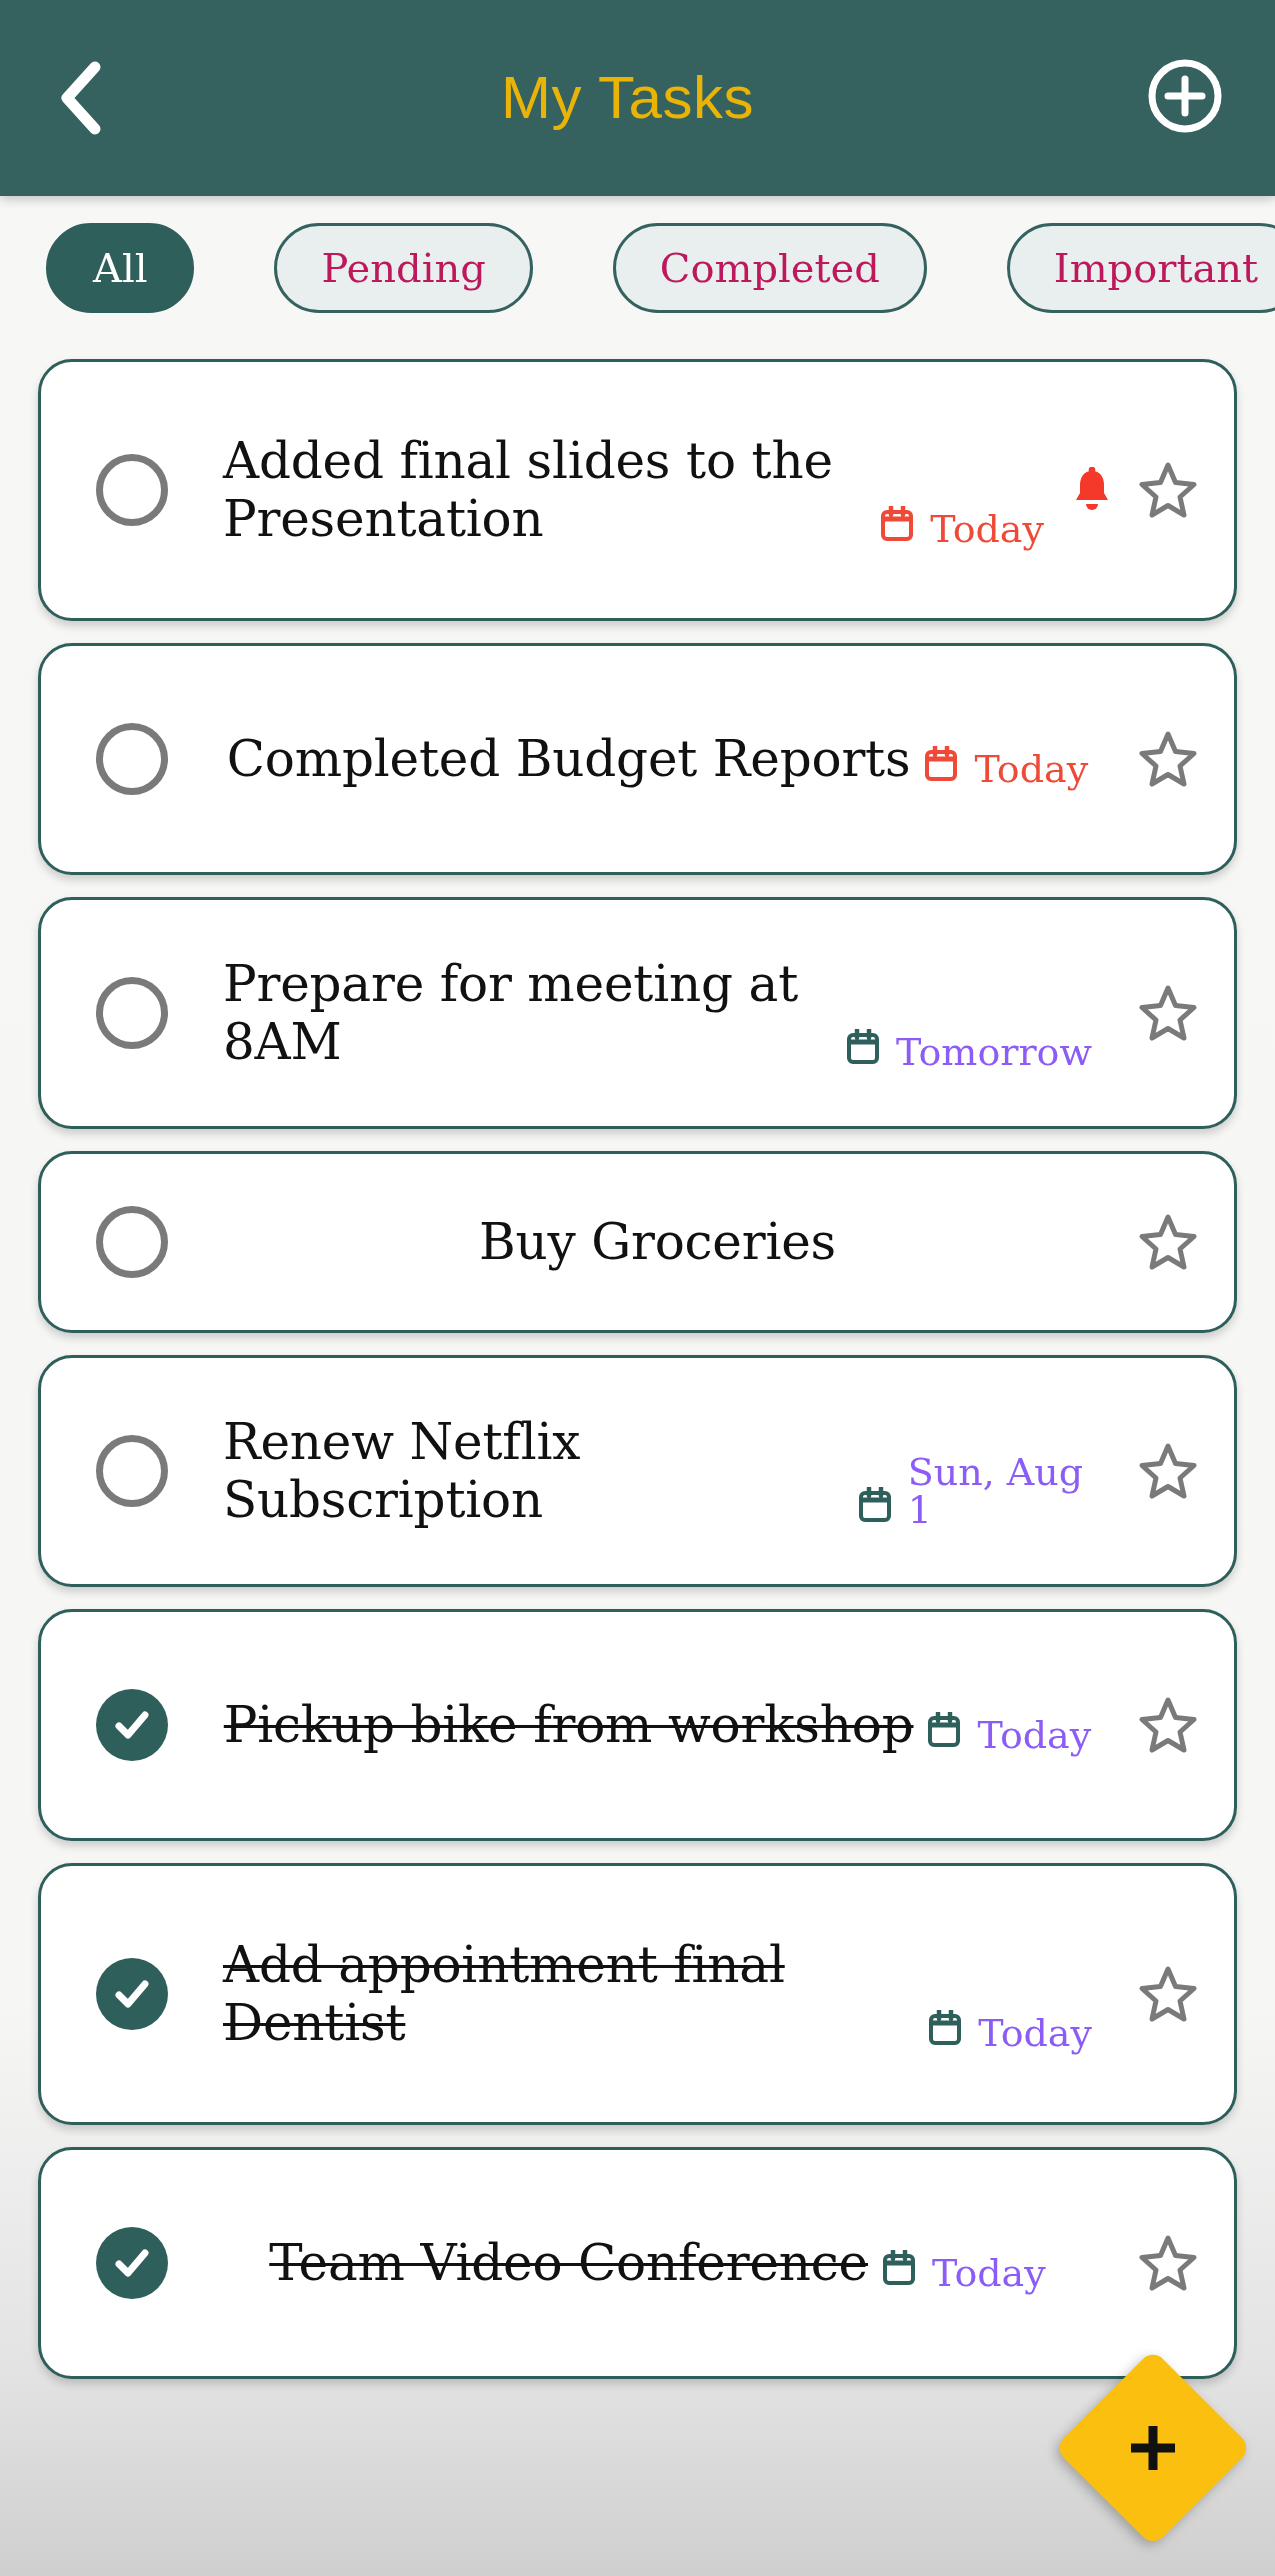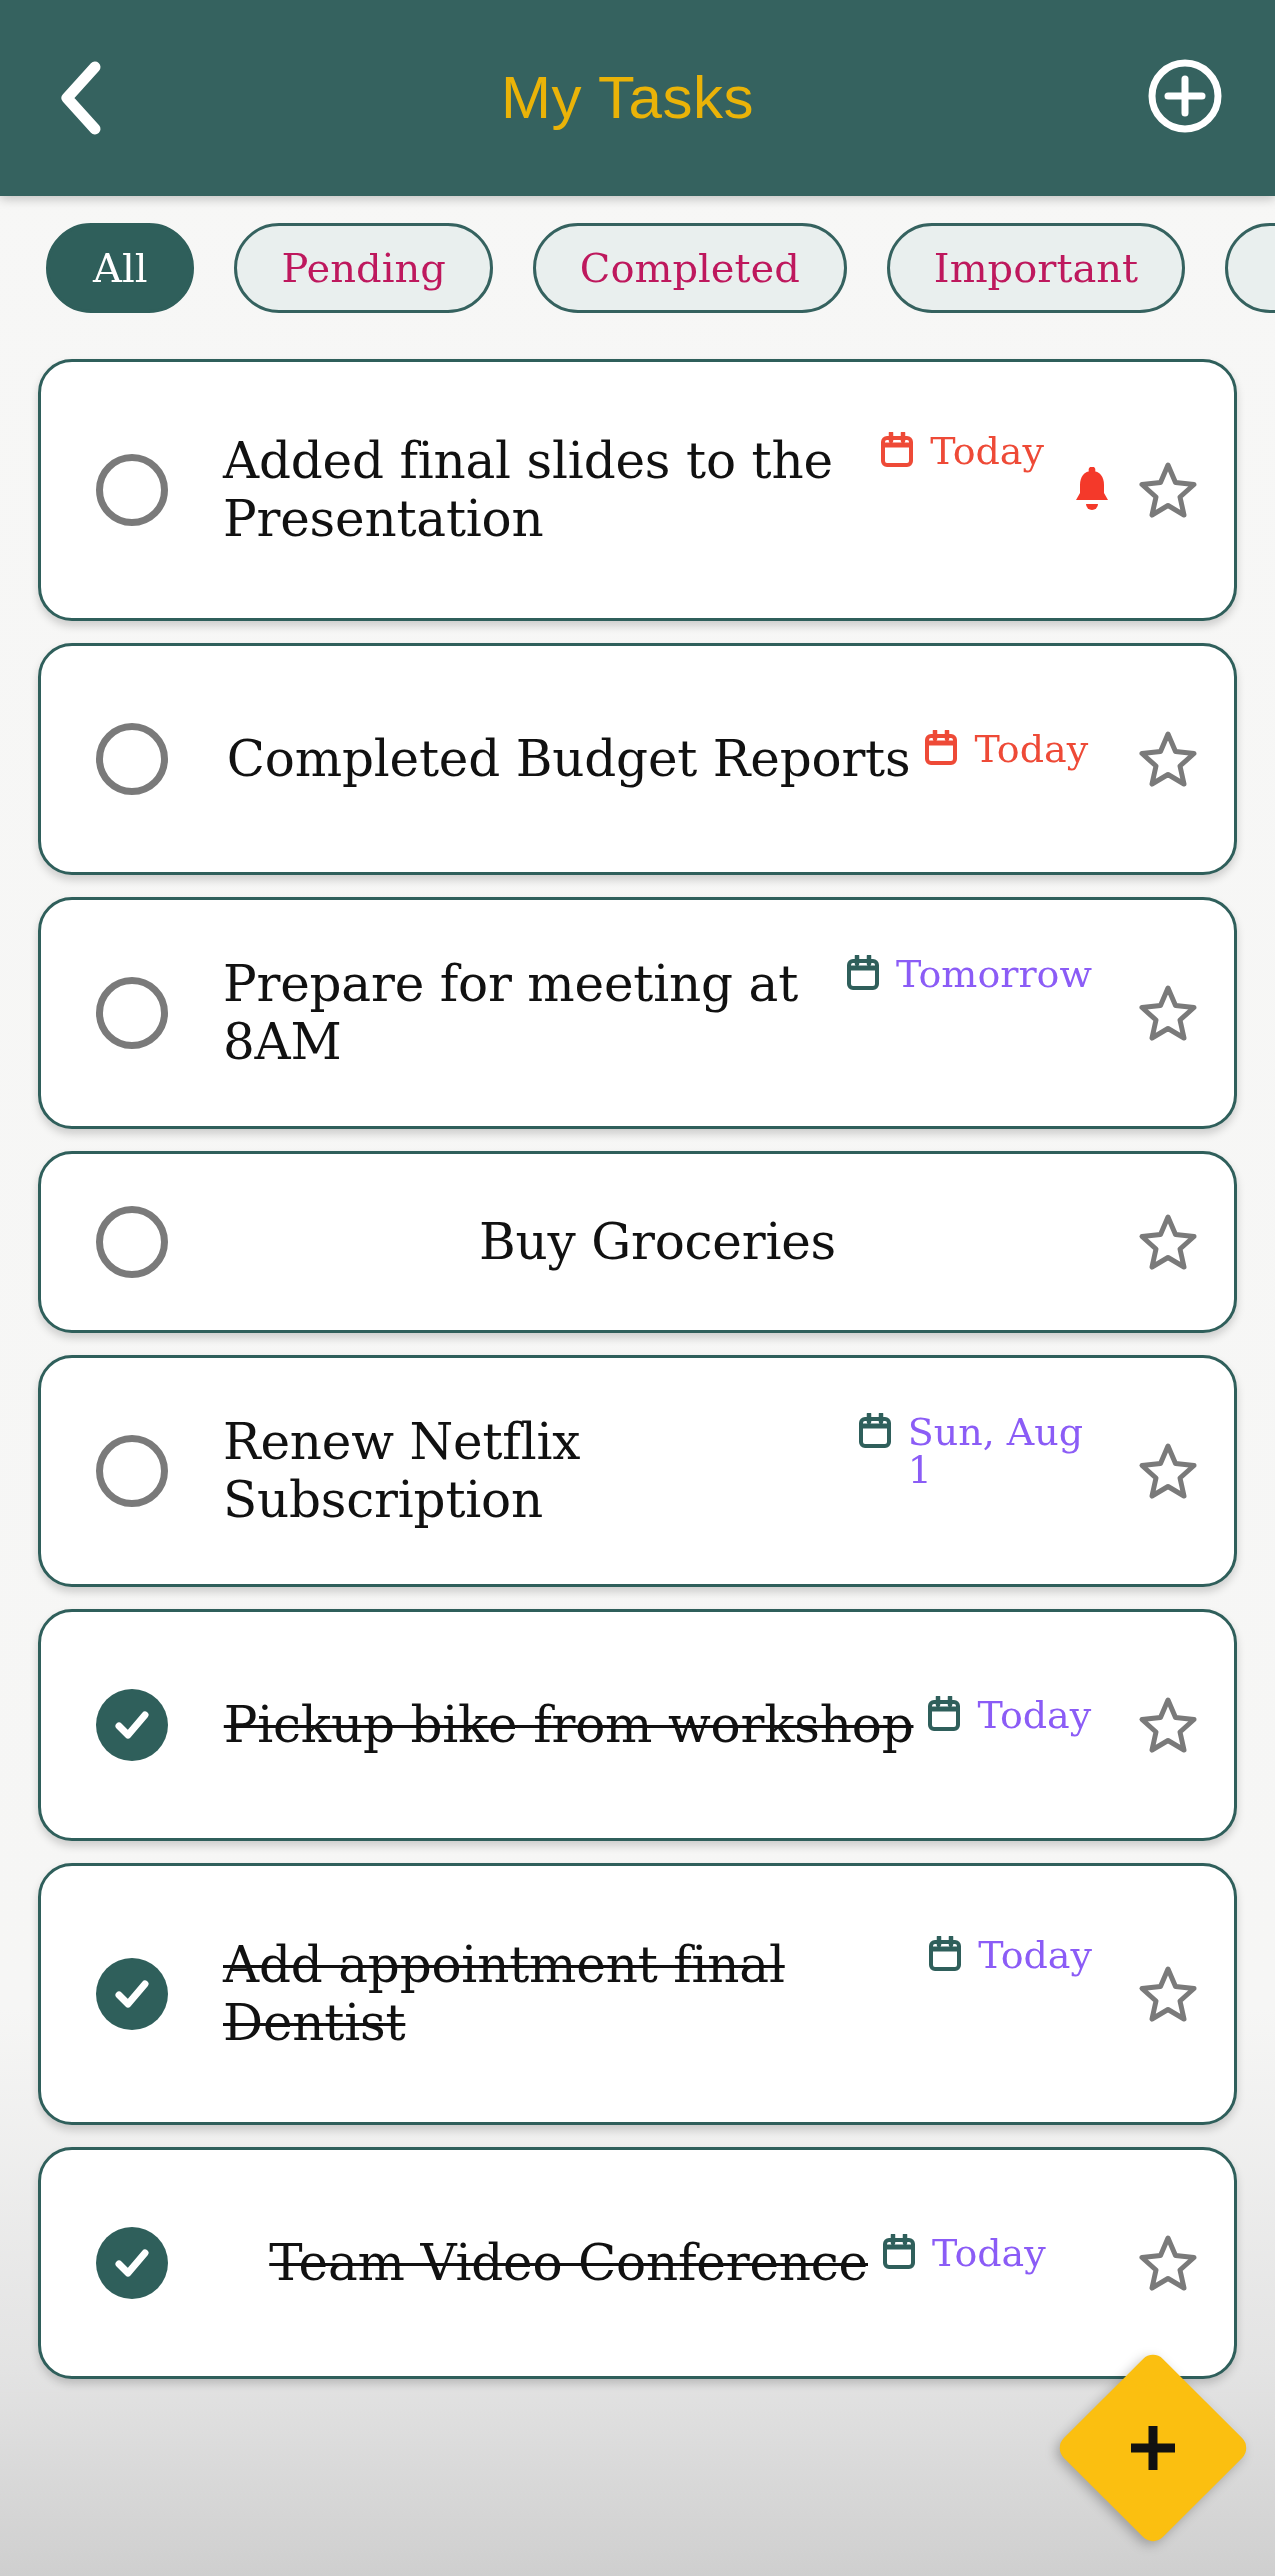--- a/index.html
+++ b/index.html
@@ -47,21 +47,21 @@
     display:flex; align-items:center; justify-content:center;
     padding-right:30px;
   }
 
   
   #chips-row {
     position:absolute; top:196px; left:0;
     width:1275px; height:144px;
     display:flex; align-items:center;
     padding-left:46px;
-    gap:40px;
+    gap:80px;
     overflow:hidden;
   }
   .chip {
     height:90px;
     border-radius:48px;
     display:flex; align-items:center; justify-content:center;
     padding:0 44px;
     font-family:"DejaVu Serif", serif;
     font-size:40px;
     white-space:nowrap;
@@ -132,21 +132,21 @@
     font-family:"DejaVu Serif", serif;
     font-size:50px;
     line-height:1.16;
     color:#111111;
     font-weight:400;
     letter-spacing:-0.2px;
   }
   .task-title.strike { text-decoration:line-through; text-decoration-thickness:3px; }
 
   .date-row {
-    display:flex; align-items:flex-start; gap:16px;
+    display:flex; align-items:flex-end; gap:16px;
     font-family:"DejaVu Serif", serif;
     font-size:38px;
     line-height:1;
   }
   .date-row.due  { color:#ee4a37; }
   .date-row.soon { color:#8b5cf6; }
 
   .icons-col {
     flex:0 0 auto;
     display:flex; align-items:center; gap:20px;

